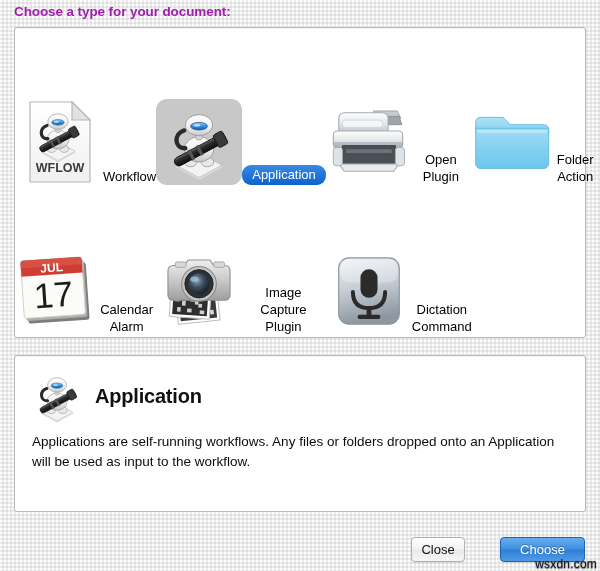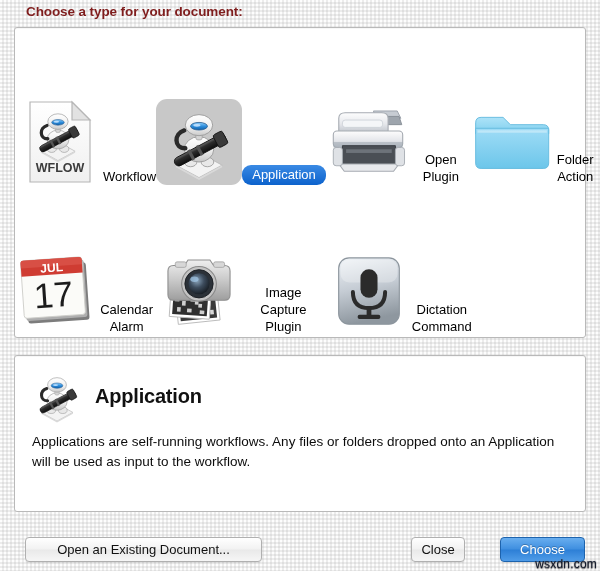--- a/index.html
+++ b/index.html
@@ -27,22 +27,21 @@
   }
 
   
   .title {
     position: absolute;
     left: 14px;
     top: 4px;
     font-size: 13.5px;
     font-weight: bold;
     letter-spacing: -0.1px;
-    color: #7f1d1d;
-    margin-left: 12px;
+    color: #a21caf;
   }
 
   
   .panel {
     position: absolute;
     background: #ffffff;
     border: 1px solid #b9b9b9;
     border-radius: 3px;
     box-shadow: inset 0 1px 0 rgba(0,0,0,0.03);
   }
@@ -448,19 +447,18 @@
           <g transform="translate(0,2)">
               <use href="#robot-glyph"></use>
             </g>
         </svg>
       </div>
       <div class="desc-title">Application</div>
     </div>
     <div class="desc-body">Applications are self-running workflows. Any files or folders dropped onto an Application will be used as input to the workflow.</div>
   </div>
 
-  <div class="btn" id="open-existing-button">Open an Existing Document...</div>
   <div class="btn" id="close-button">Close</div>
   <div class="btn" id="choose-button">Choose</div>
 
   <div class="watermark">wsxdn.com</div>
 
 </div>
 
 </body></html>

